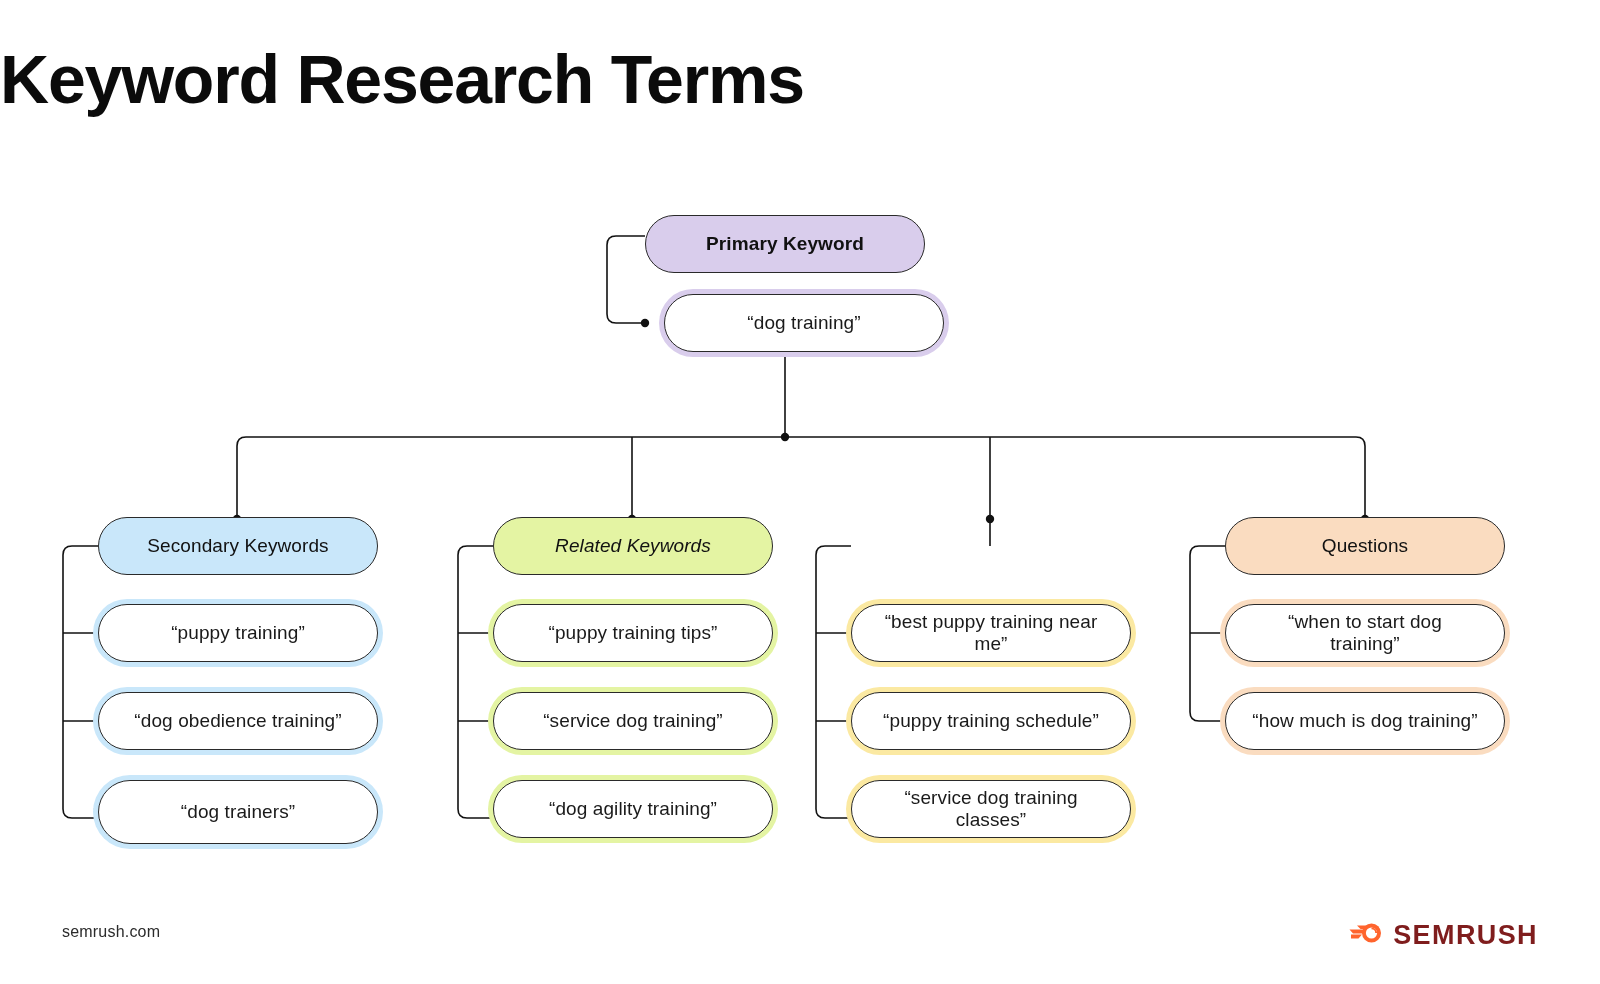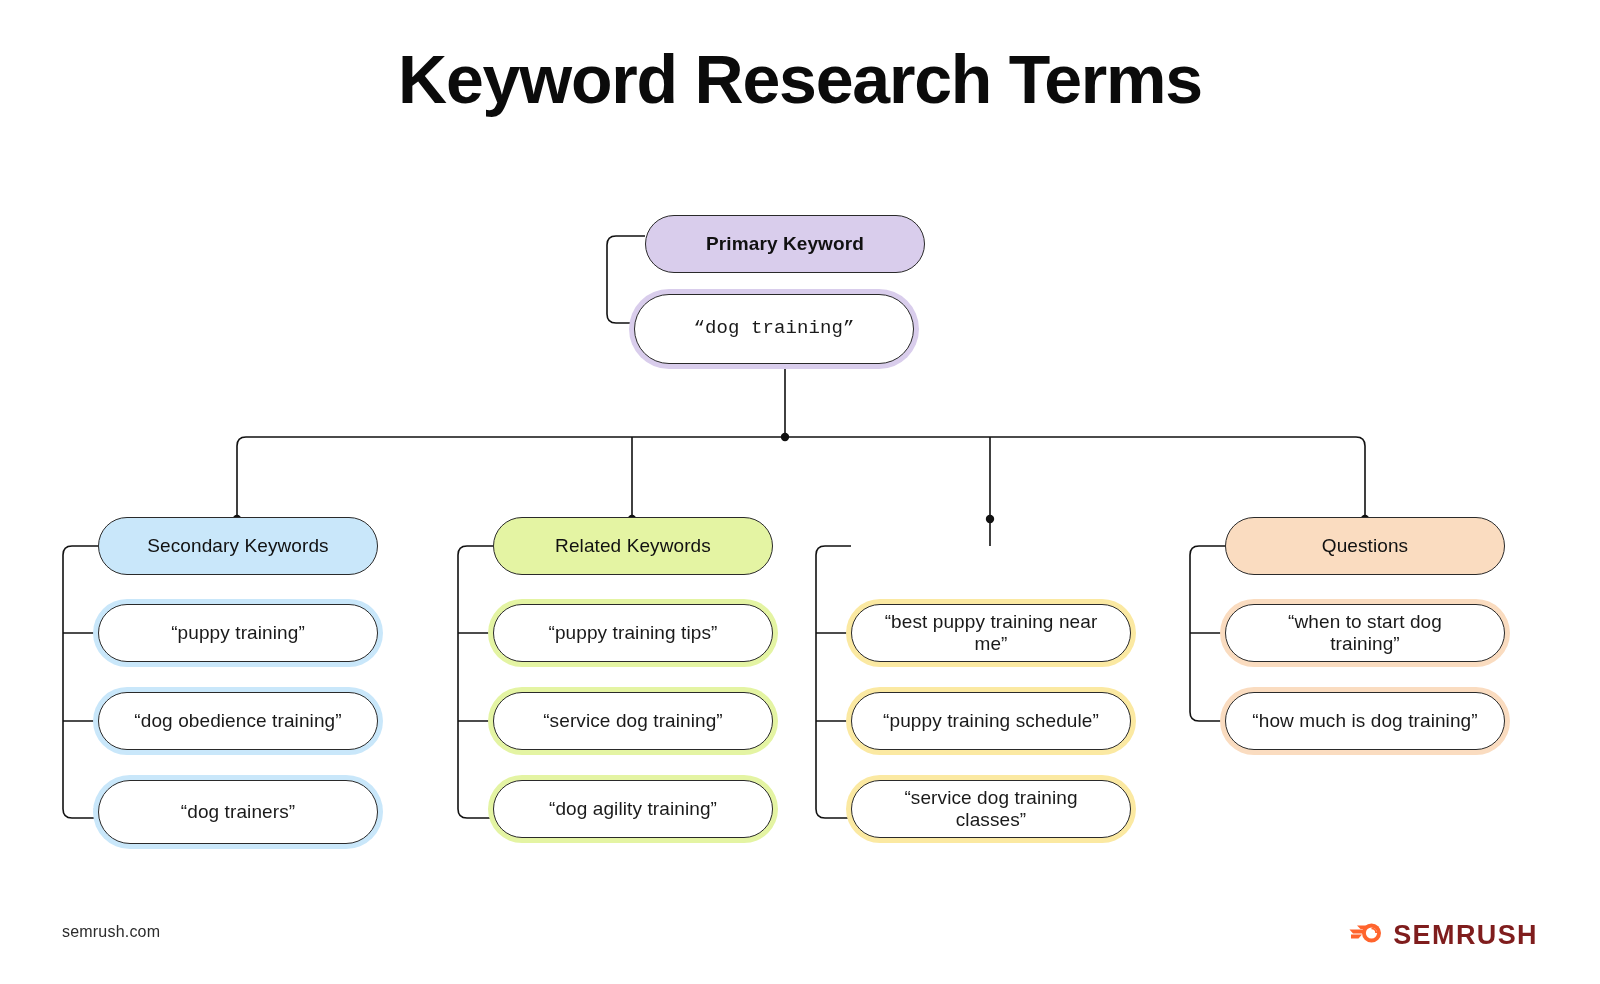--- a/index.html
+++ b/index.html
@@ -19,21 +19,20 @@
     background: #ffffff;
     overflow: hidden;
   }
 
   
   #page-title {
     position: absolute;
     left: 0;
     top: 42px;
     width: 1600px;
-    text-align: center;
     font-size: 68px;
     font-weight: 700;
     letter-spacing: -1.2px;
     color: #0b0b0b;
     line-height: 1.1;
   }
 
   
   #wires {
     position: absolute;
@@ -169,31 +168,31 @@
     <circle cx="851" cy="809" r="4.2"></circle>
 
     <path d="M 1225 546 L 1199 546 Q 1190 546 1190 555 L 1190 712 Q 1190 721 1199 721 L 1225 721"></path>
     <path d="M 1190 633 L 1225 633"></path>
     <circle cx="1225" cy="633" r="4.2"></circle>
     <circle cx="1225" cy="721" r="4.2"></circle>
   </svg>
 
   <div class="node header-node fill-purple" style="left:645px; top:207px; width:280px; height:58px;margin-top:8px;">Primary Keyword</div>
 
-  <div class="node leaf-node glow-purple" style="left:634px; top:294px; width:280px; height:70px;font-family:Liberation Mono, monospace;">“dog training”</div>
+  <div class="node leaf-node glow-purple" style="left:664px; top:294px; width:280px; height:58px;">“dog training”</div>
 
   <div class="node cat-node fill-blue" style="left:98px; top:517px; width:280px; height:58px;">Secondary Keywords</div>
 
   <div class="node leaf-node glow-blue" style="left:98px; top:604px; width:280px; height:58px;">“puppy training”</div>
 
   <div class="node leaf-node glow-blue" style="left:98px; top:692px; width:280px; height:58px;">“dog obedience training”</div>
 
   <div class="node leaf-node glow-blue" style="left:98px; top:780px; width:280px; height:64px;">“dog trainers”</div>
 
-  <div class="node cat-node fill-green" style="left:493px; top:517px; width:280px; height:58px;">Related Keywords</div>
+  <div class="node cat-node fill-green" style="left:493px; top:517px; width:280px; height:58px;font-style:italic;">Related Keywords</div>
 
   <div class="node leaf-node glow-green" style="left:493px; top:604px; width:280px; height:58px;">“puppy training tips”</div>
 
   <div class="node leaf-node glow-green" style="left:493px; top:692px; width:280px; height:58px;">“service dog training”</div>
 
   <div class="node leaf-node glow-green" style="left:493px; top:780px; width:280px; height:58px;">“dog agility training”</div>
 
 
   <div class="node leaf-node glow-yellow" style="left:851px; top:692px; width:280px; height:58px;">“puppy training schedule”</div>
 

